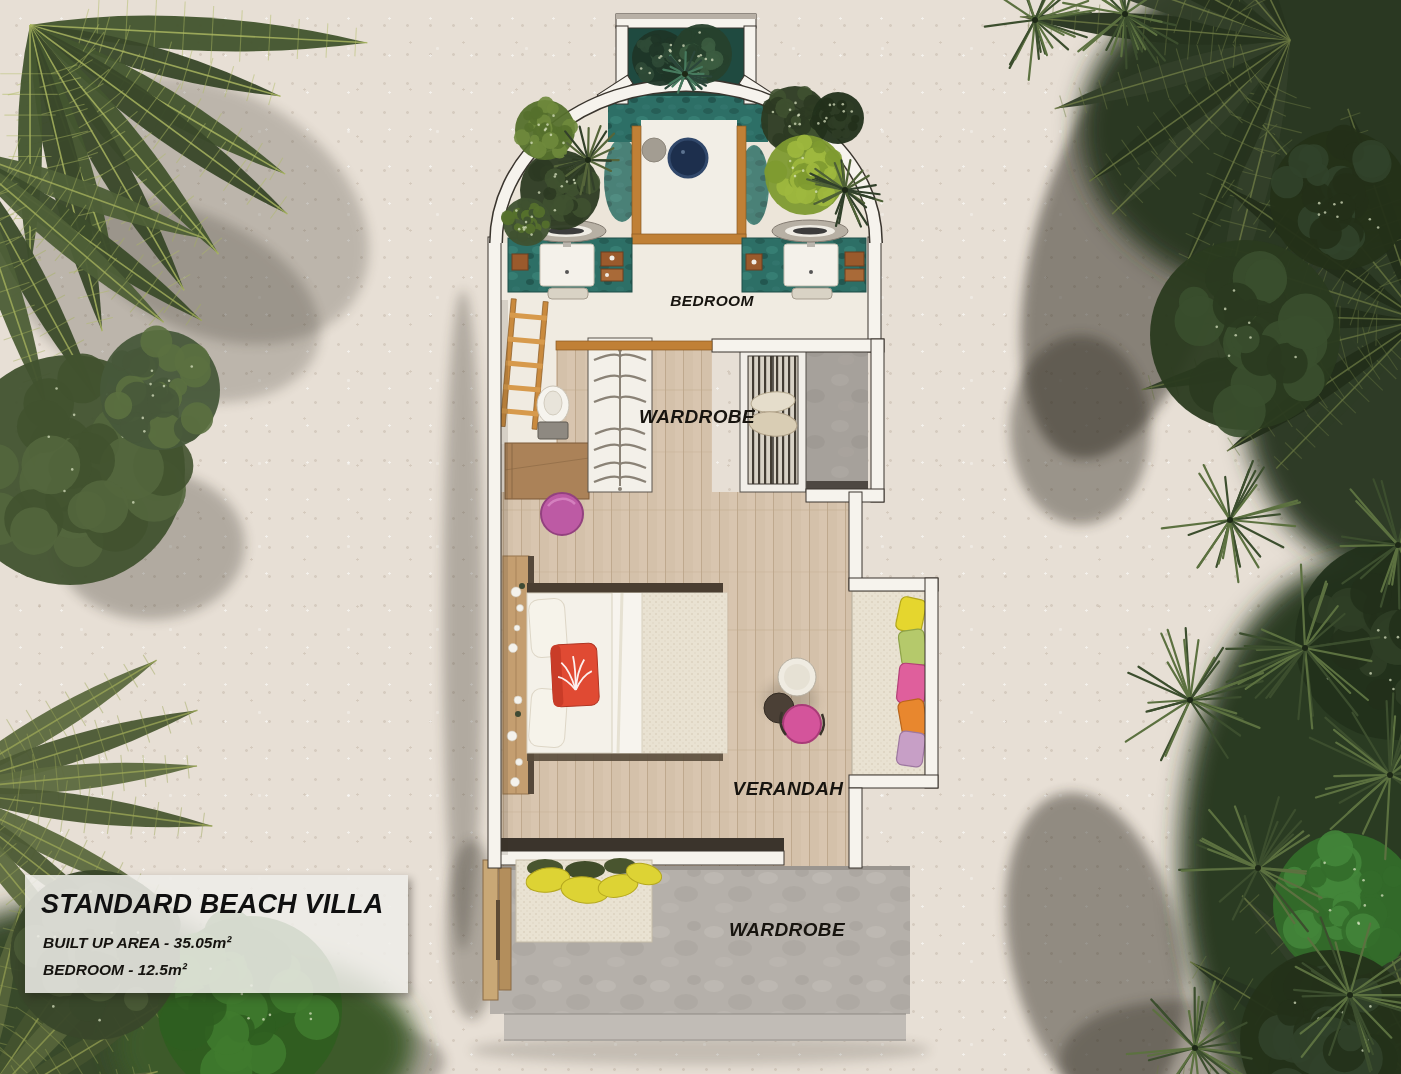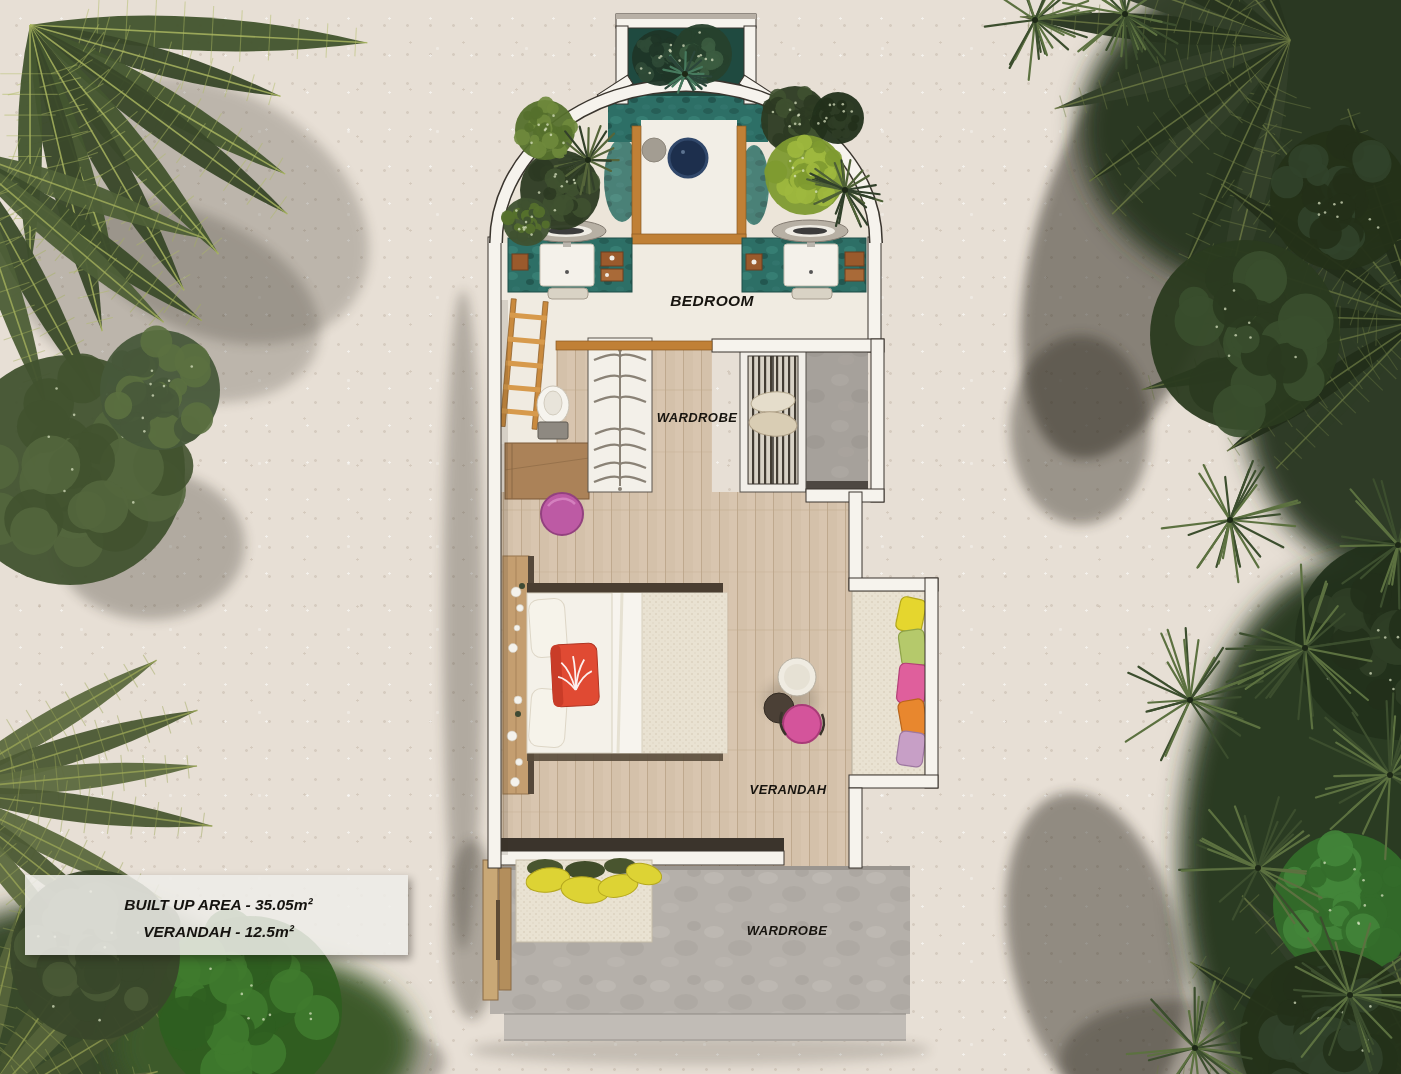--- a/index.html
+++ b/index.html
@@ -10,26 +10,26 @@
       radial-gradient(rgba(255,255,255,.55) 1px, transparent 1.5px),
       radial-gradient(rgba(185,170,152,.40) 1px, transparent 1.5px),
       radial-gradient(rgba(255,255,255,.30) 1.3px, transparent 1.9px),
       radial-gradient(rgba(168,152,134,.28) 1px, transparent 1.5px);
     background-size:41px 37px,53px 47px,89px 83px,23px 29px;
     background-position:0 0,13px 19px,37px 7px,5px 11px;
   }
   svg#scene{position:absolute;left:0;top:0;width:1401px;height:1074px;}
   .wl{fill:var(--wall,#f6f3ed);stroke:var(--wall_outline,#3a352e);stroke-width:1;}
   .room-label{position:absolute;transform:translate(-50%,-50%);font-style:italic;font-weight:700;
-    font-size:13px;letter-spacing:.4px;color:var(--label_text,#17140f);white-space:nowrap;z-index:6;}
+    font-size:19px;letter-spacing:.4px;color:var(--label_text,#17140f);white-space:nowrap;z-index:6;}
   .title-card{position:absolute;left:25px;top:875px;width:383px;box-sizing:border-box;
     padding:12px 14px 14px 14px;background:rgba(238,237,232,.87);
     box-shadow:3px 4px 8px rgba(30,25,20,.4);z-index:10;}
   .tc-title{font-style:italic;font-weight:700;font-size:27px;letter-spacing:.2px;color:#101010;margin:2px 0 14px 2px;white-space:nowrap;}
-  .tc-line{font-style:italic;font-weight:700;font-size:15.5px;color:#15130f;margin:9px 0 0 4px;white-space:nowrap;text-align:center;}
+  .tc-line{font-style:italic;font-weight:700;font-size:15.5px;color:#15130f;margin:9px 0 0 4px;white-space:nowrap;}
 </style>
 </head>
 <body>
 
 <svg id="scene" xmlns="http://www.w3.org/2000/svg" viewBox="0 0 1401 1074">
   <defs>
     <filter id="b6" x="-40%" y="-40%" width="180%" height="180%">
         <feGaussianBlur stdDeviation="6"></feGaussianBlur>
       </filter>
     <filter id="b12" x="-40%" y="-40%" width="180%" height="180%">
@@ -1955,15 +1955,16 @@
       <circle cx="685" cy="74" r="3" fill="#1d2816"></circle>
     </g>
 </svg>
 
 <div class="room-label" style="left:712px;top:301px;font-size:15.5px">BEDROOM</div>
 <div class="room-label" style="left:697px;top:417px">WARDROBE</div>
 <div class="room-label" style="left:788px;top:789px">VERANDAH</div>
 <div class="room-label" style="left:787px;top:930px">WARDROBE</div>
 
 <div class="title-card">
+  <div class="tc-title">STANDARD BEACH VILLA</div>
   <div class="tc-line">BUILT UP AREA - 35.05m²</div>
-  <div class="tc-line">VERANDAH - 12.5m²</div>
+  <div class="tc-line">BEDROOM - 12.5m²</div>
 </div>
 
 </body></html>

